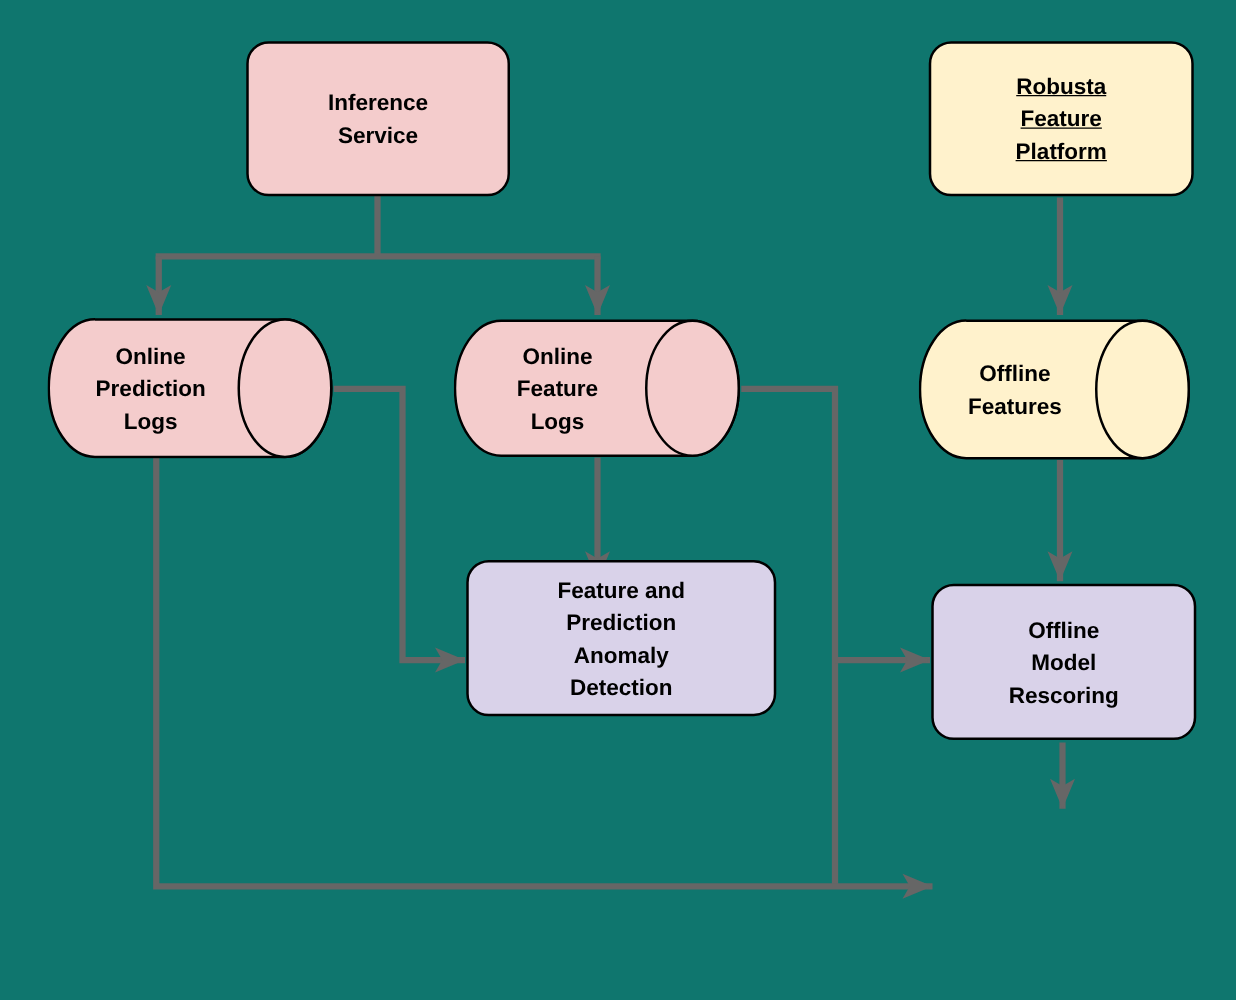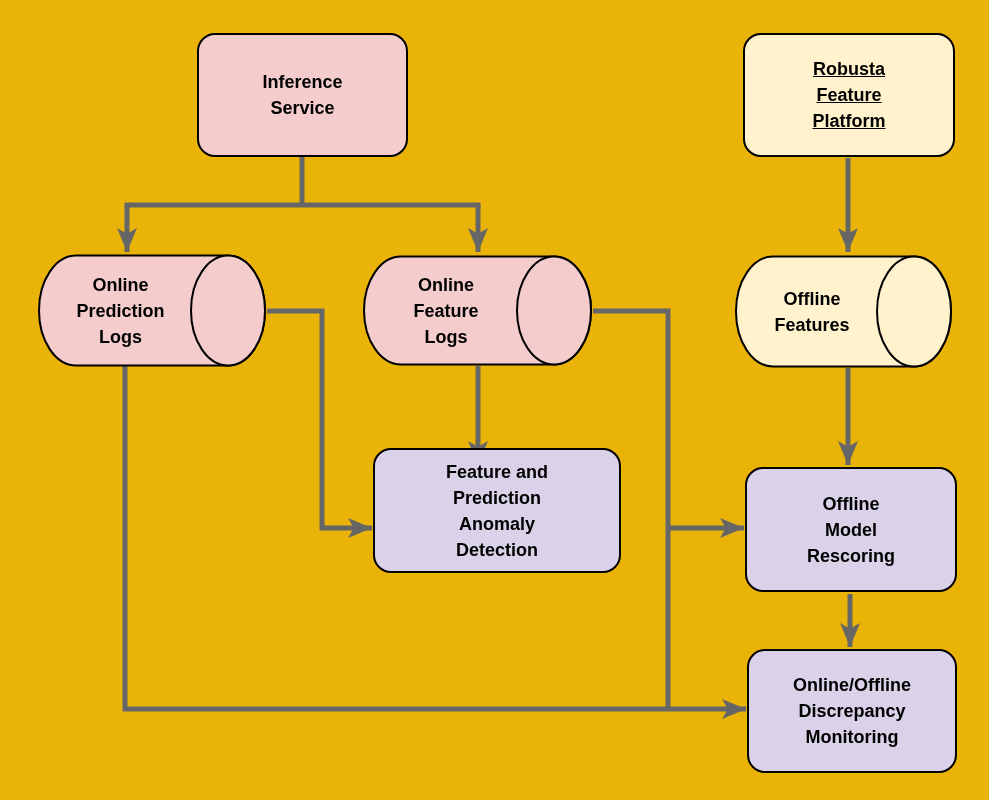--- a/index.html
+++ b/index.html
@@ -1,19 +1,19 @@
 <!DOCTYPE html>
 <html><head>
 <meta charset="utf-8">
 <style>
   html,body{margin:0;padding:0;background:#fff;}
   #canvas{
     position:relative;
     width:989px;height:800px;
-    background:#eab308;
+    background:#0f766e;
     font-family:"Liberation Sans", sans-serif;
     overflow:hidden;
   }
   #edges{position:absolute;left:0;top:0;z-index:0;}
   .edge{fill:none;stroke-width:5;stroke-linecap:butt;stroke-linejoin:miter;}
   .node{
     position:absolute;z-index:1;box-sizing:border-box;
     border:2px solid #000;border-radius:18px;
     display:flex;align-items:center;justify-content:center;
     text-align:center;font-weight:bold;font-size:18px;line-height:26px;
@@ -72,23 +72,20 @@
 
   <div class="node" style="left: 373px; top: 448px; width: 248px; height: 125px; background-color: rgb(217, 210, 233);">Feature and
 Prediction
 Anomaly
 Detection</div>
 
   <div class="node" style="left: 745px; top: 467px; width: 212px; height: 125px; background-color: rgb(217, 210, 233);">Offline
 Model
 Rescoring</div>
 
-  <div class="node" style="left: 747px; top: 649px; width: 210px; height: 124px; background-color: rgb(217, 210, 233);">Online/Offline
-Discrepancy
-Monitoring</div>
 
   <div class="cyl" style="left:38px;top:254px;width:229px;height:113px;">
     <svg width="229" height="113" viewBox="0 0 229 113">
       <path d="M38,1.5 H190 A37,55 0 0 1 190,111.5 H38 A37,55 0 0 1 38,1.5 Z" stroke="#000" stroke-width="2" fill="#f4cccc"></path>
       <ellipse cx="190" cy="56.5" rx="37" ry="55" stroke="#000" stroke-width="2" fill="#f4cccc"></ellipse>
     </svg>
     <div class="cyl-label">Online
 Prediction
 Logs</div>
   </div>

